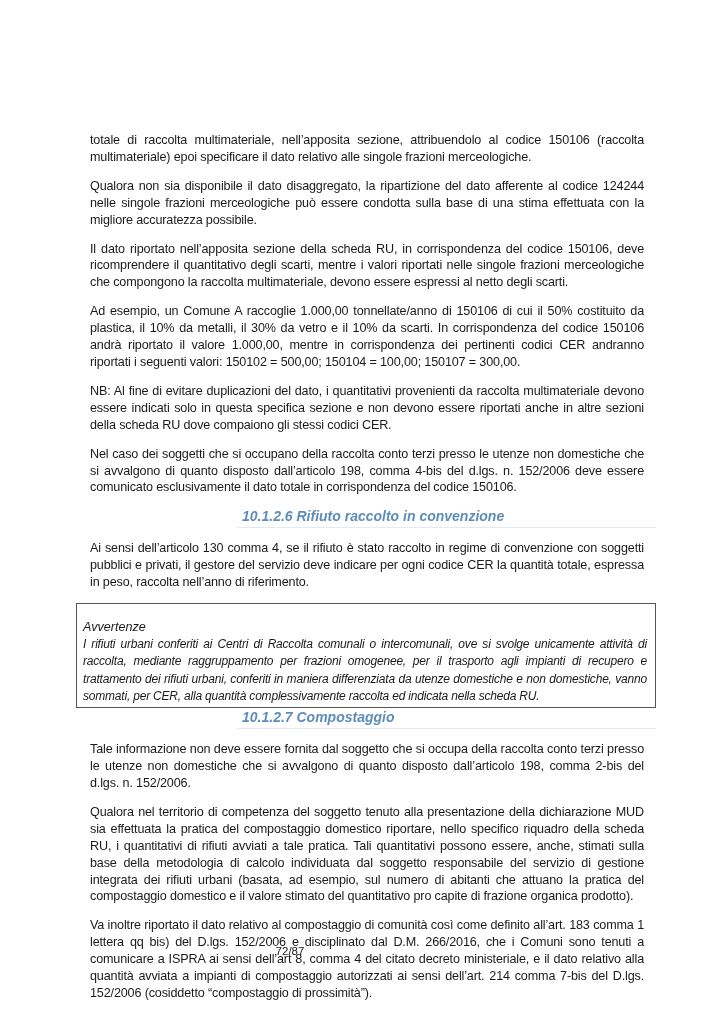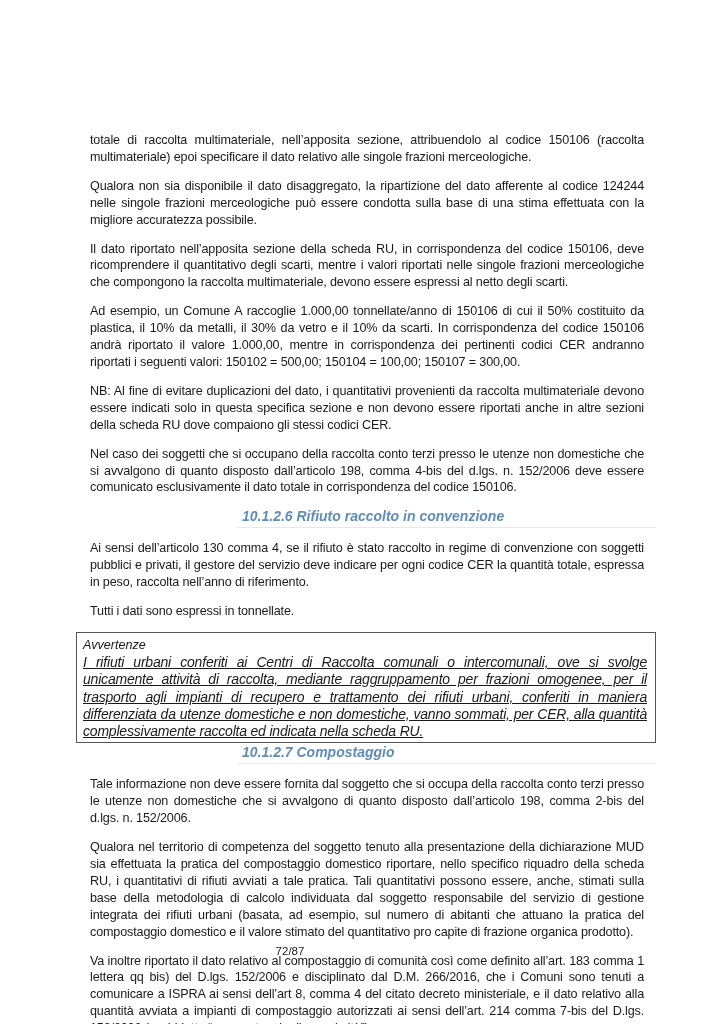--- a/index.html
+++ b/index.html
@@ -33,36 +33,35 @@
     padding: 0 0 3px 5px;
     font-size: 14px;
     line-height: 16px;
     font-style: italic;
     color: #5e8db8;
     border-bottom: 1.5px solid #e3eaf2;
   }
   .warning-box {
     margin: 0 0 0 -2px;
     border: 1px solid #555555;
-    padding: 4px 8px 2px 6px;
+    padding: 15px 8px 2px 6px;
   }
   .warning-title {
     font-style: italic;
     font-size: 12.6px;
     line-height: 17px;
     margin: 0;
   }
   .warning-body {
     font-style: italic;
-    font-size: 14px;
+    font-size: 12px;
     line-height: 17.3px;
     margin: 0;
     text-align: justify;
     letter-spacing: -0.2px;
-    text-decoration: underline;
   }
   .page-number {
     position: absolute;
     top: 945px;
     left: 0;
     width: 580px;
     text-align: center;
     font-size: 11.5px;
     color: #1a1a1a;
   }
@@ -74,21 +73,20 @@
 
   <p class="para">totale di raccolta multimateriale, nell’apposita sezione, attribuendolo al codice 150106 (raccolta multimateriale) epoi specificare il dato relativo alle singole frazioni merceologiche.</p>
   <p class="para">Qualora non sia disponibile il dato disaggregato, la ripartizione del dato afferente al codice 124244 nelle singole frazioni merceologiche può essere condotta sulla base di una stima effettuata con la migliore accuratezza possibile.</p>
   <p class="para">Il dato riportato nell’apposita sezione della scheda RU, in corrispondenza del codice 150106, deve ricomprendere il quantitativo degli scarti, mentre i valori riportati nelle singole frazioni merceologiche che compongono la raccolta multimateriale, devono essere espressi al netto degli scarti.</p>
   <p class="para">Ad esempio, un Comune A raccoglie 1.000,00 tonnellate/anno di 150106 di cui il 50% costituito da plastica, il 10% da metalli, il 30% da vetro e il 10% da scarti. In corrispondenza del codice 150106 andrà riportato il valore 1.000,00, mentre in corrispondenza dei pertinenti codici CER andranno riportati i seguenti valori: 150102 = 500,00; 150104 = 100,00; 150107 = 300,00.</p>
   <p class="para">NB: Al fine di evitare duplicazioni del dato, i quantitativi provenienti da raccolta multimateriale devono essere indicati solo in questa specifica sezione e non devono essere riportati anche in altre sezioni della scheda RU dove compaiono gli stessi codici CER.</p>
   <p class="para">Nel caso dei soggetti che si occupano della raccolta conto terzi presso le utenze non domestiche che si avvalgono di quanto disposto dall’articolo 198, comma 4-bis del d.lgs. n. 152/2006 deve essere comunicato esclusivamente il dato totale in corrispondenza del codice 150106.</p>
 
   <h3 class="heading" style="margin-top:9px;">10.1.2.6  Rifiuto raccolto in convenzione</h3>
   <p class="para">Ai sensi dell’articolo 130 comma 4, se il rifiuto è stato raccolto in regime di convenzione con soggetti pubblici e privati, il gestore del servizio deve indicare per ogni codice CER la quantità totale, espressa in peso, raccolta nell’anno di riferimento.</p>
-  <p class="para">Tutti i dati sono espressi in tonnellate.</p>
 
   <div class="warning-box">
     <p class="warning-title">Avvertenze</p>
     <p class="warning-body">I rifiuti urbani conferiti ai Centri di Raccolta comunali o intercomunali, ove si svolge unicamente attività di raccolta, mediante raggruppamento per frazioni omogenee, per il trasporto agli impianti di recupero e trattamento dei rifiuti urbani, conferiti in maniera differenziata da utenze domestiche e non domestiche, vanno sommati, per CER, alla quantità complessivamente raccolta ed indicata nella scheda RU.</p>
   </div>
 
   <h3 class="heading" style="margin-top:1px;">10.1.2.7  Compostaggio</h3>
   <p class="para">Tale informazione non deve essere fornita dal soggetto che si occupa della raccolta conto terzi presso le utenze non domestiche che si avvalgono di quanto disposto dall’articolo 198, comma 2-bis del d.lgs. n. 152/2006.</p>
   <p class="para">Qualora nel territorio di competenza del soggetto tenuto alla presentazione della dichiarazione MUD sia effettuata la pratica del compostaggio domestico riportare, nello specifico riquadro della scheda RU, i quantitativi di rifiuti avviati a tale pratica. Tali quantitativi possono essere, anche, stimati sulla base della metodologia di calcolo individuata dal soggetto responsabile del servizio di gestione integrata dei rifiuti urbani (basata, ad esempio, sul numero di abitanti che attuano la pratica del compostaggio domestico e il valore stimato del quantitativo pro capite di frazione organica prodotto).</p>
   <p class="para">Va inoltre riportato il dato relativo al compostaggio di comunità così come definito all’art. 183 comma 1 lettera qq bis) del D.lgs. 152/2006 e disciplinato dal D.M. 266/2016, che i Comuni sono tenuti a comunicare a ISPRA ai sensi dell’art 8, comma 4 del citato decreto ministeriale, e il dato relativo alla quantità avviata a impianti di compostaggio autorizzati ai sensi dell’art. 214 comma 7-bis del D.lgs. 152/2006 (cosiddetto “compostaggio di prossimità”).</p>

